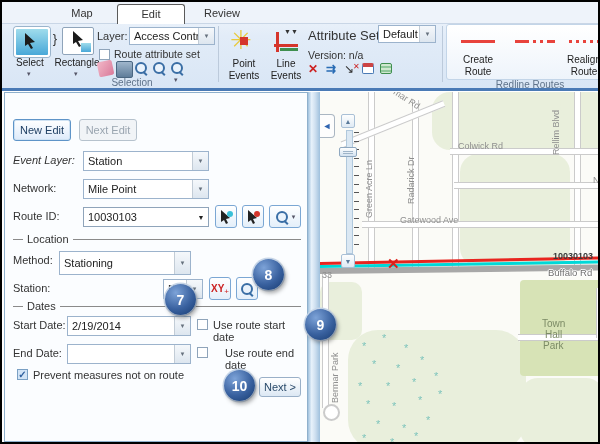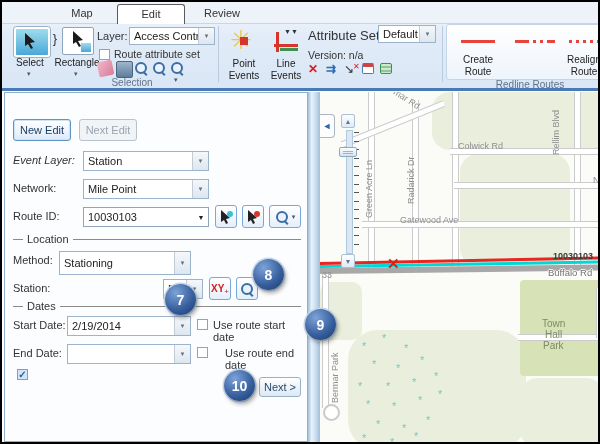--- a/index.html
+++ b/index.html
@@ -259,20 +259,21 @@
 
     <div class="flabel" style="left:8px;top:254px;">End Date:</div>
     <div class="combo" style="left:62px;top:251px;width:124px;height:20px;">
       <span class="val"></span>
       <span class="arrowbtn">▼</span>
     </div>
     <span class="checkbox" style="position:absolute;left:192px;top:254px;"></span>
     <div class="flabel" style="left:220px;top:254px;">Use route end date</div>
 
     <span class="checkbox checked" style="position:absolute;left:12px;top:276px;">✓</span>
+    <div class="flabel" style="left:28px;top:276px;">Prevent measures not on route</div>
 
     <div class="btn normal" style="left:254px;top:284px;width:42px;height:20px;">Next &gt;</div>
   </div>
 
   <div id="sep"></div>
 
   <div id="map">
 
     <div class="park" style="left:112px;top:0;width:180px;height:58px;"></div>
     <div class="park" style="left:240px;top:0;width:44px;height:26px;"></div>

